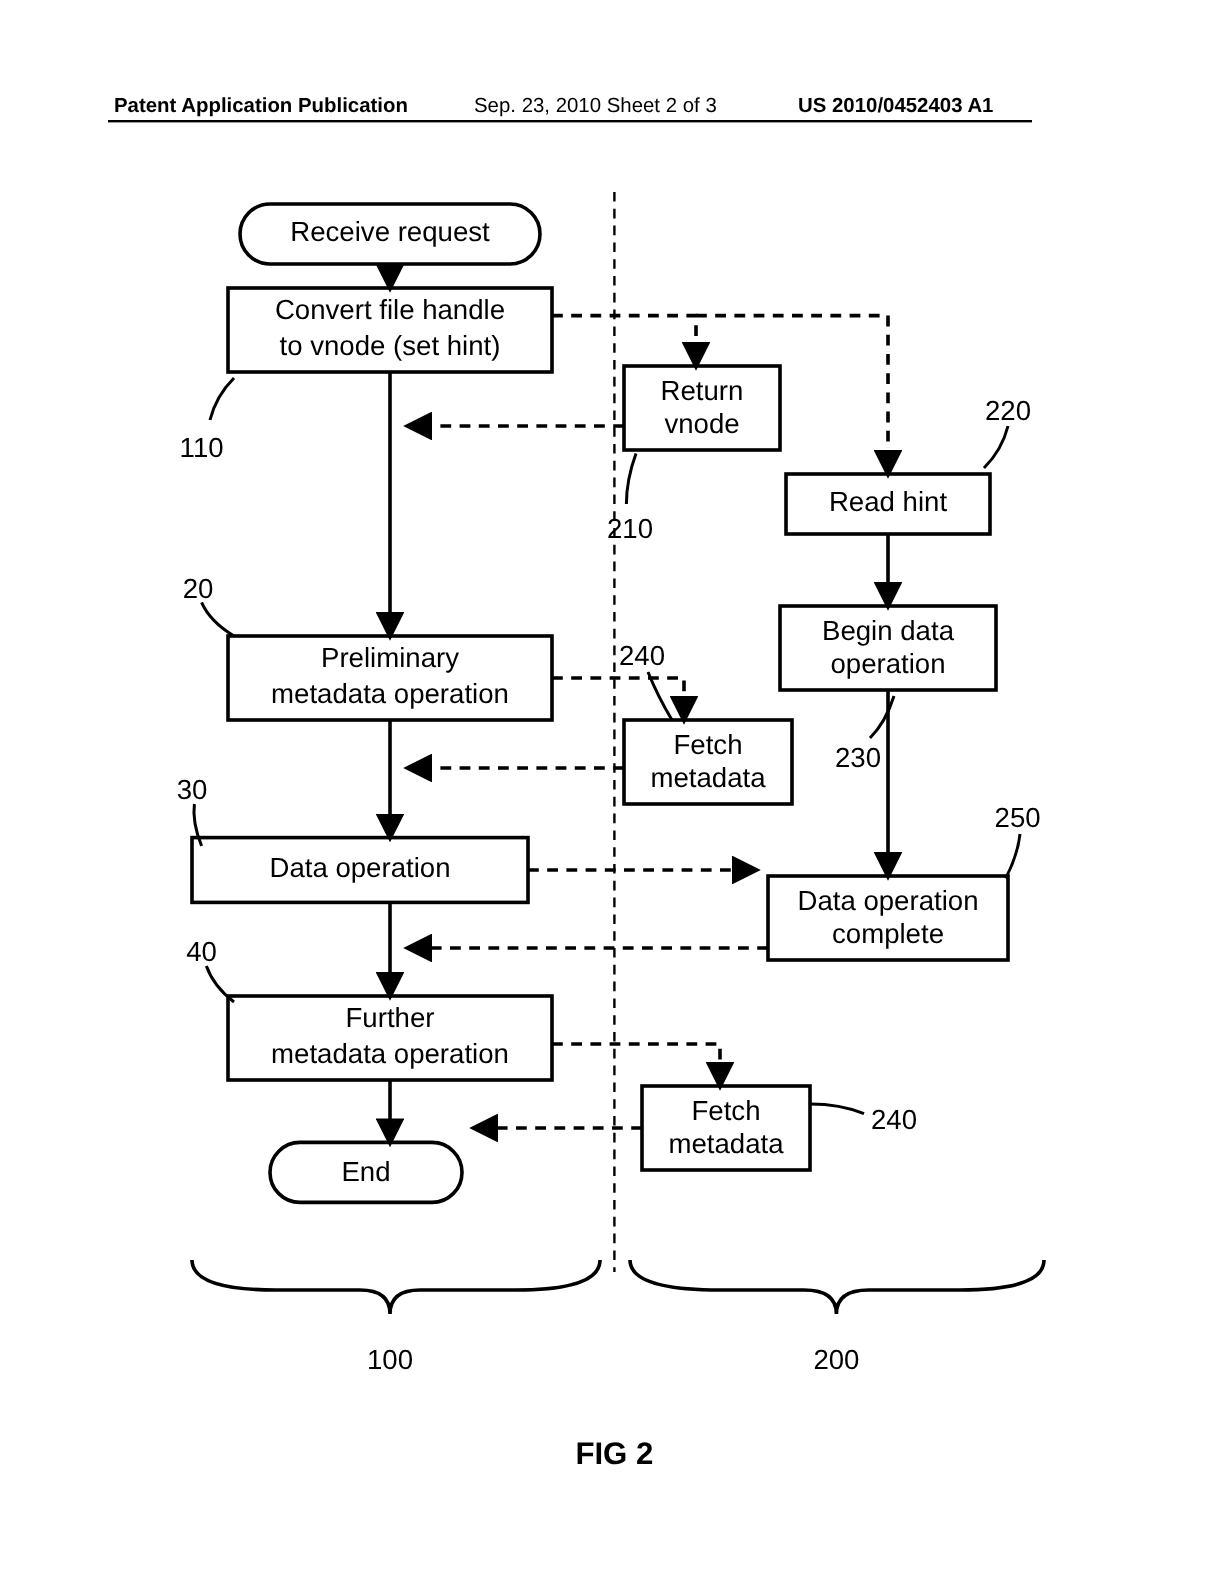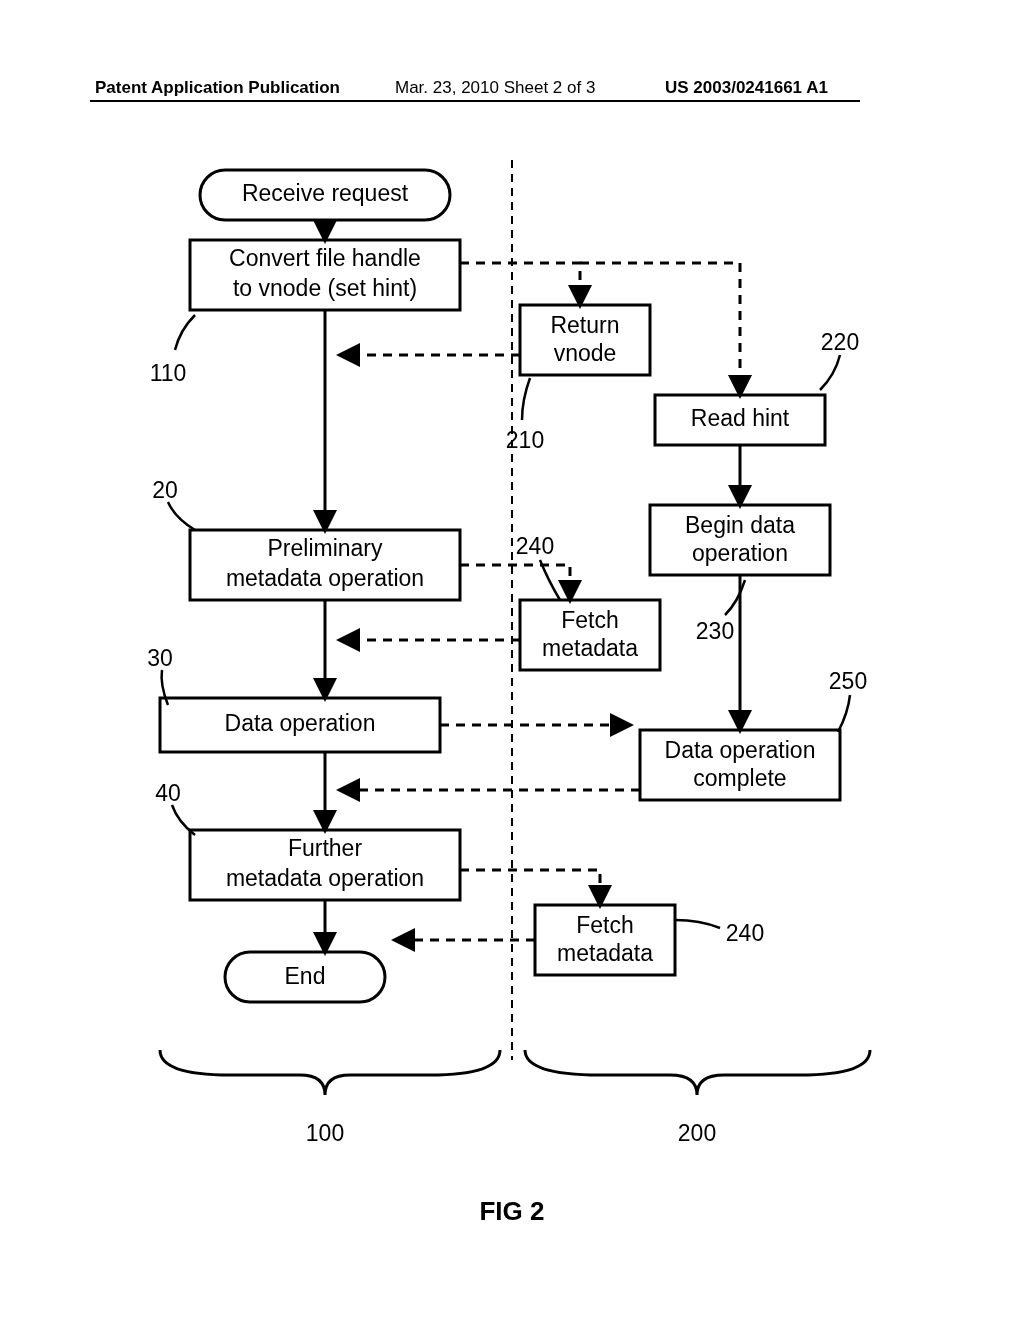--- a/index.html
+++ b/index.html
@@ -107,22 +107,22 @@
     stroke-width: 2.5;
     fill: none;
   }
 </style>
 </head>
 <body>
 
 <div class="page">
   <div class="header">
     <span class="hdr-left">Patent Application Publication</span>
-    <span class="hdr-center">Mar. 23, 2010   Sheet 2 of 3</span>
-    <span class="hdr-right">US 2003/0241661 A1</span>
+    <span class="hdr-center">Sep. 23, 2010   Sheet 2 of 3</span>
+    <span class="hdr-right">US 2010/0452403 A1</span>
   </div>
   <div class="hdr-rule"></div>
 
   <div class="svgwrap">
     <svg width="1024" height="1190" viewBox="0 0 1024 1190">
       <defs>
         <marker id="arr" viewBox="0 0 12 12" refX="10" refY="6" markerWidth="8" markerHeight="8" orient="auto-start-reverse">
           <path d="M0,0 L12,6 L0,12 z" class="arrowhead"></path>
         </marker>
       </defs>

